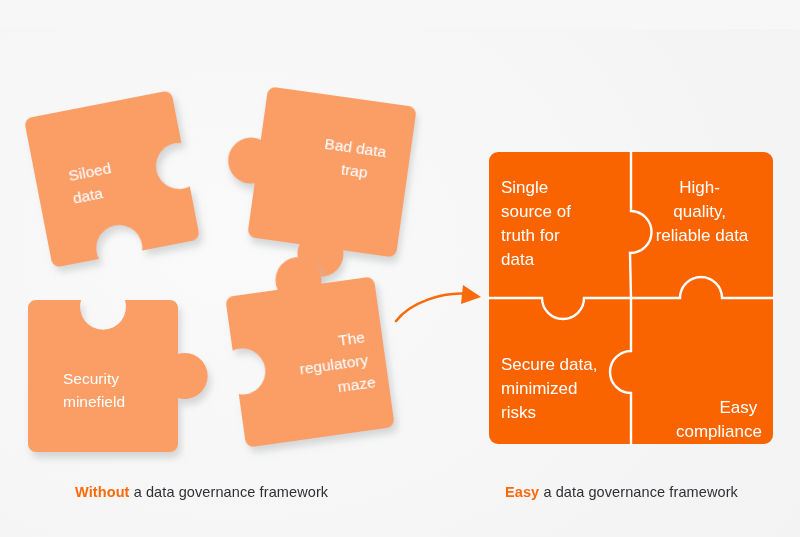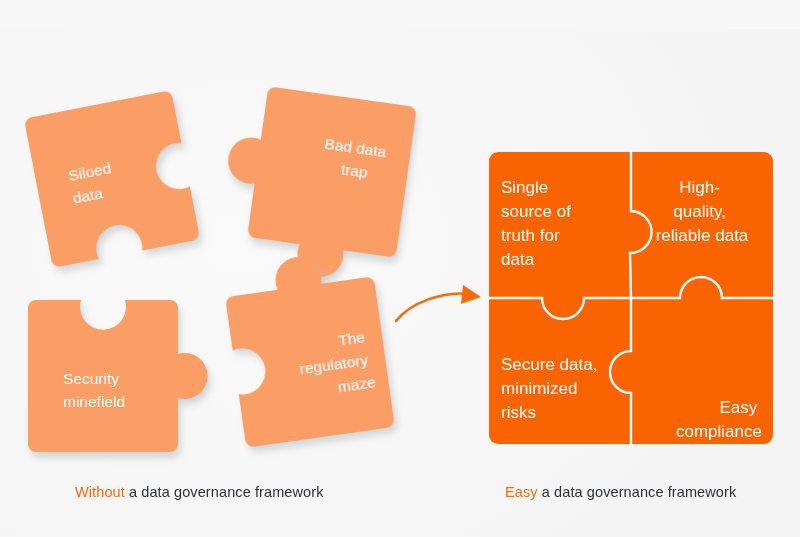--- a/index.html
+++ b/index.html
@@ -32,21 +32,21 @@
 
   .caption {
     position: absolute;
     font-size: 14.5px;
     color: #2f3033;
     white-space: nowrap;
     letter-spacing: 0.1px;
   }
   .caption .hl {
     color: #f96a0b;
-    font-weight: 400;
+    font-weight: 700;
   }
   #caption-left  { left: 75px;  top: 455px; }
   #caption-right { left: 505px; top: 455px; }
 
   .pzlabel {
     fill: #ffffff;
     font-family: "Liberation Sans", sans-serif;
     font-size: 15.5px;
   }
   .pzlabel-r {

